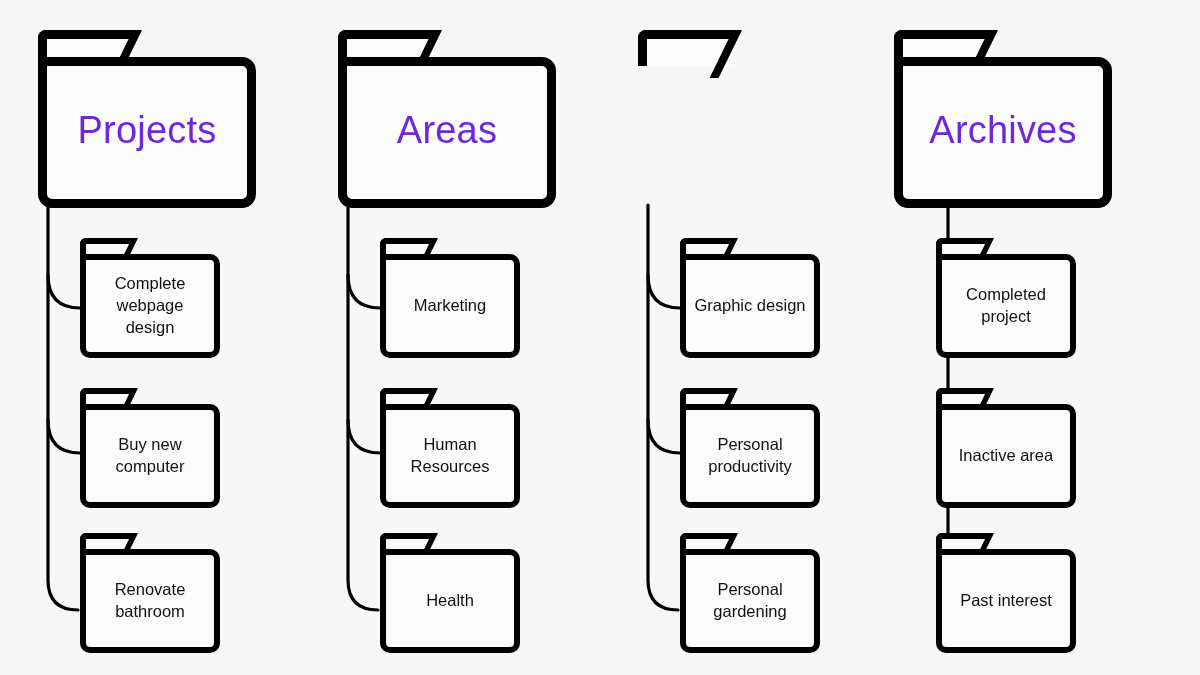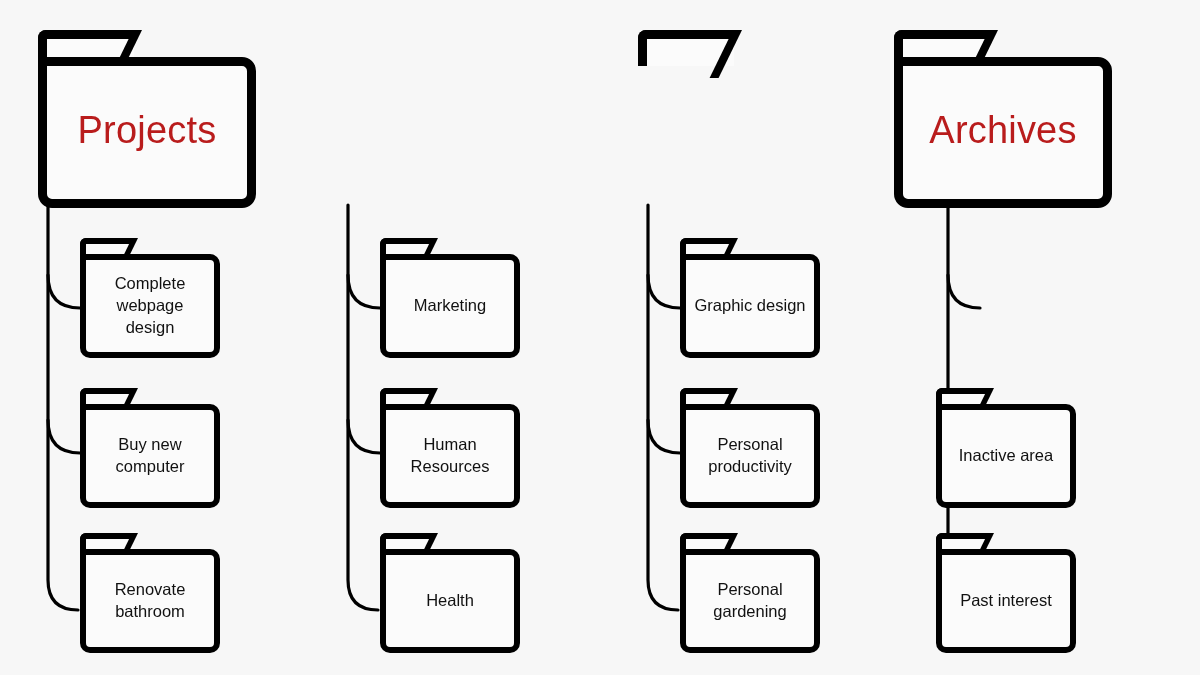--- a/index.html
+++ b/index.html
@@ -74,21 +74,21 @@
     background: #fbfbfb;
     border: 9px solid #000;
     border-radius: 6px 14px 14px 14px;
     box-sizing: border-box;
     display: flex;
     align-items: center;
     justify-content: center;
   }
   .folder-parent .label {
     font-size: 38px;
-    color: #b91c1c;
+    color: #6d28d9;
     letter-spacing: 0.2px;
     text-align: center;
     line-height: 1.1;
     padding-bottom: 4px;
   }
   
   .folder-child {
     position: absolute;
     left: 80px;
     width: 140px;
@@ -190,20 +190,26 @@
     </div>
     <div class="folder-child row-2">
       <div class="tab"></div>
       <div class="body">
         <span class="label">Renovate bathroom</span>
       </div>
     </div>
   </div>
 
   <div class="column" style="left:300px">
+    <div class="folder-parent">
+      <div class="tab"></div>
+      <div class="body">
+        <span class="label">Areas</span>
+      </div>
+    </div>
     <div class="folder-child row-0">
       <div class="tab"></div>
       <div class="body">
         <span class="label">Marketing</span>
       </div>
     </div>
     <div class="folder-child row-1">
       <div class="tab"></div>
       <div class="body">
         <span class="label">Human Resources</span>
@@ -241,20 +247,26 @@
     </div>
   </div>
 
   <div class="column" style="left:856px">
     <div class="folder-parent">
       <div class="tab"></div>
       <div class="body">
         <span class="label">Archives</span>
       </div>
     </div>
+    <div class="folder-child row-0">
+      <div class="tab"></div>
+      <div class="body">
+        <span class="label">Completed project</span>
+      </div>
+    </div>
     <div class="folder-child row-1">
       <div class="tab"></div>
       <div class="body">
         <span class="label">Inactive area</span>
       </div>
     </div>
     <div class="folder-child row-2">
       <div class="tab"></div>
       <div class="body">
         <span class="label">Past interest</span>

